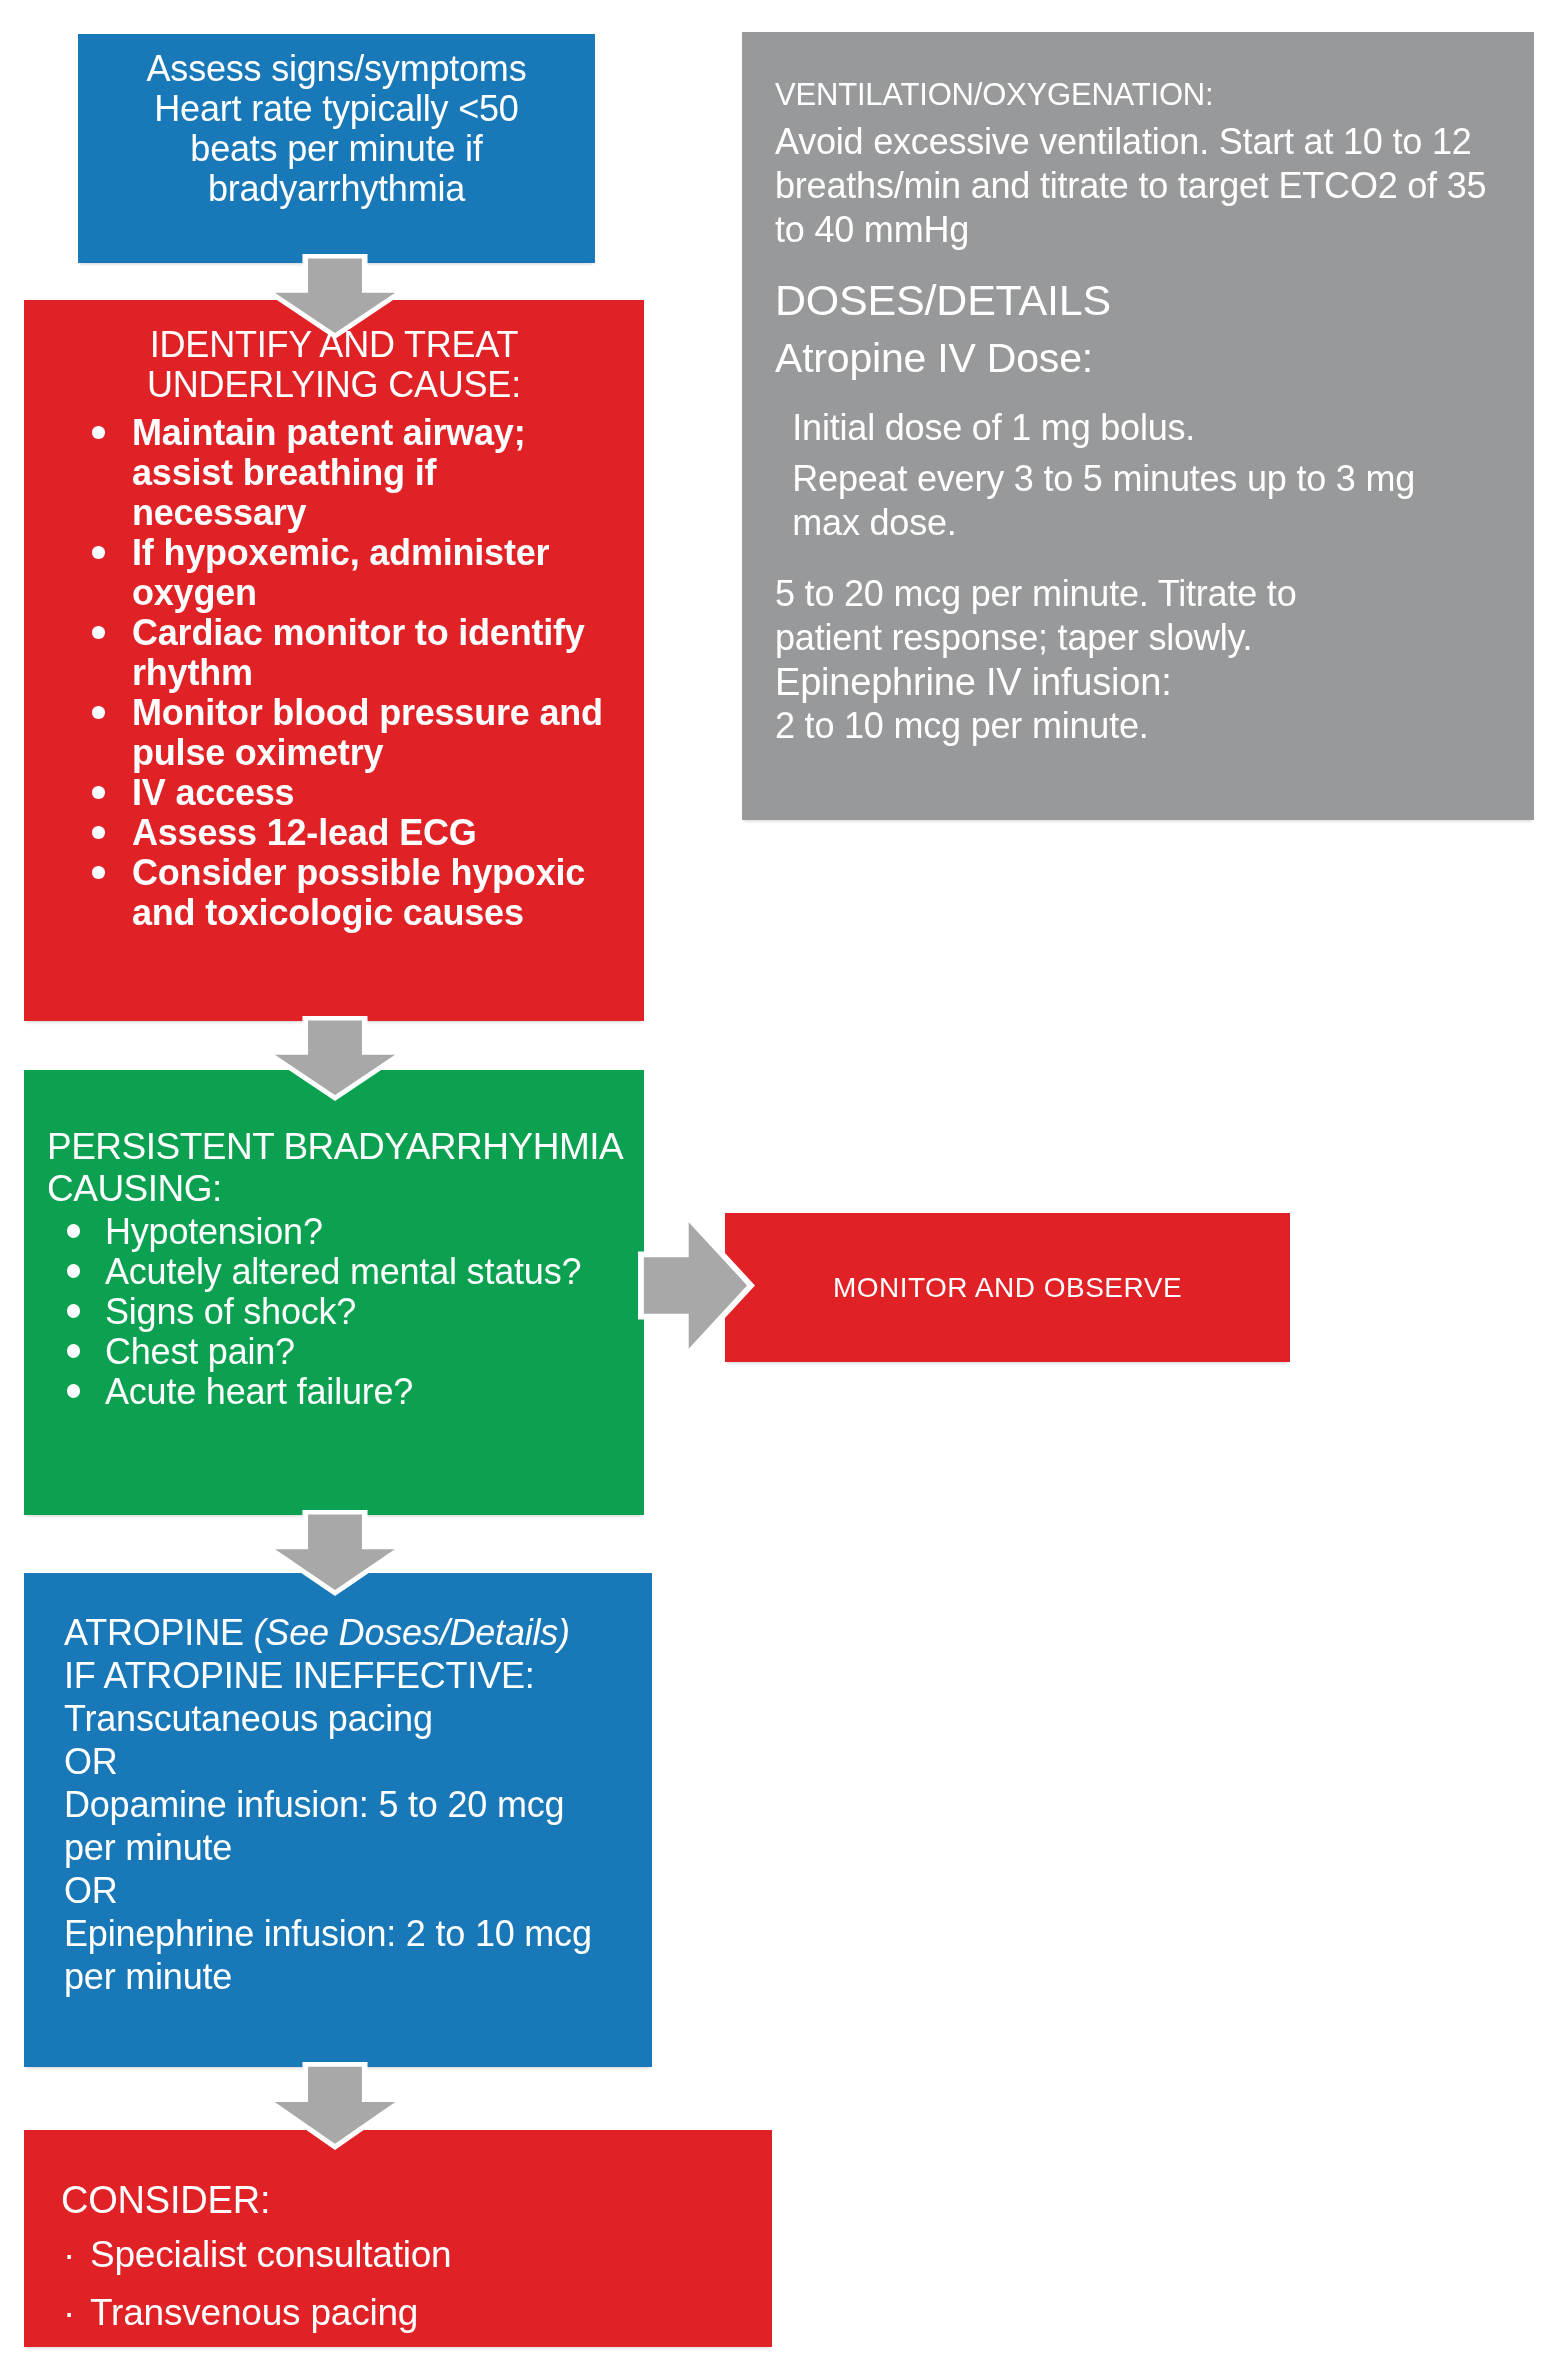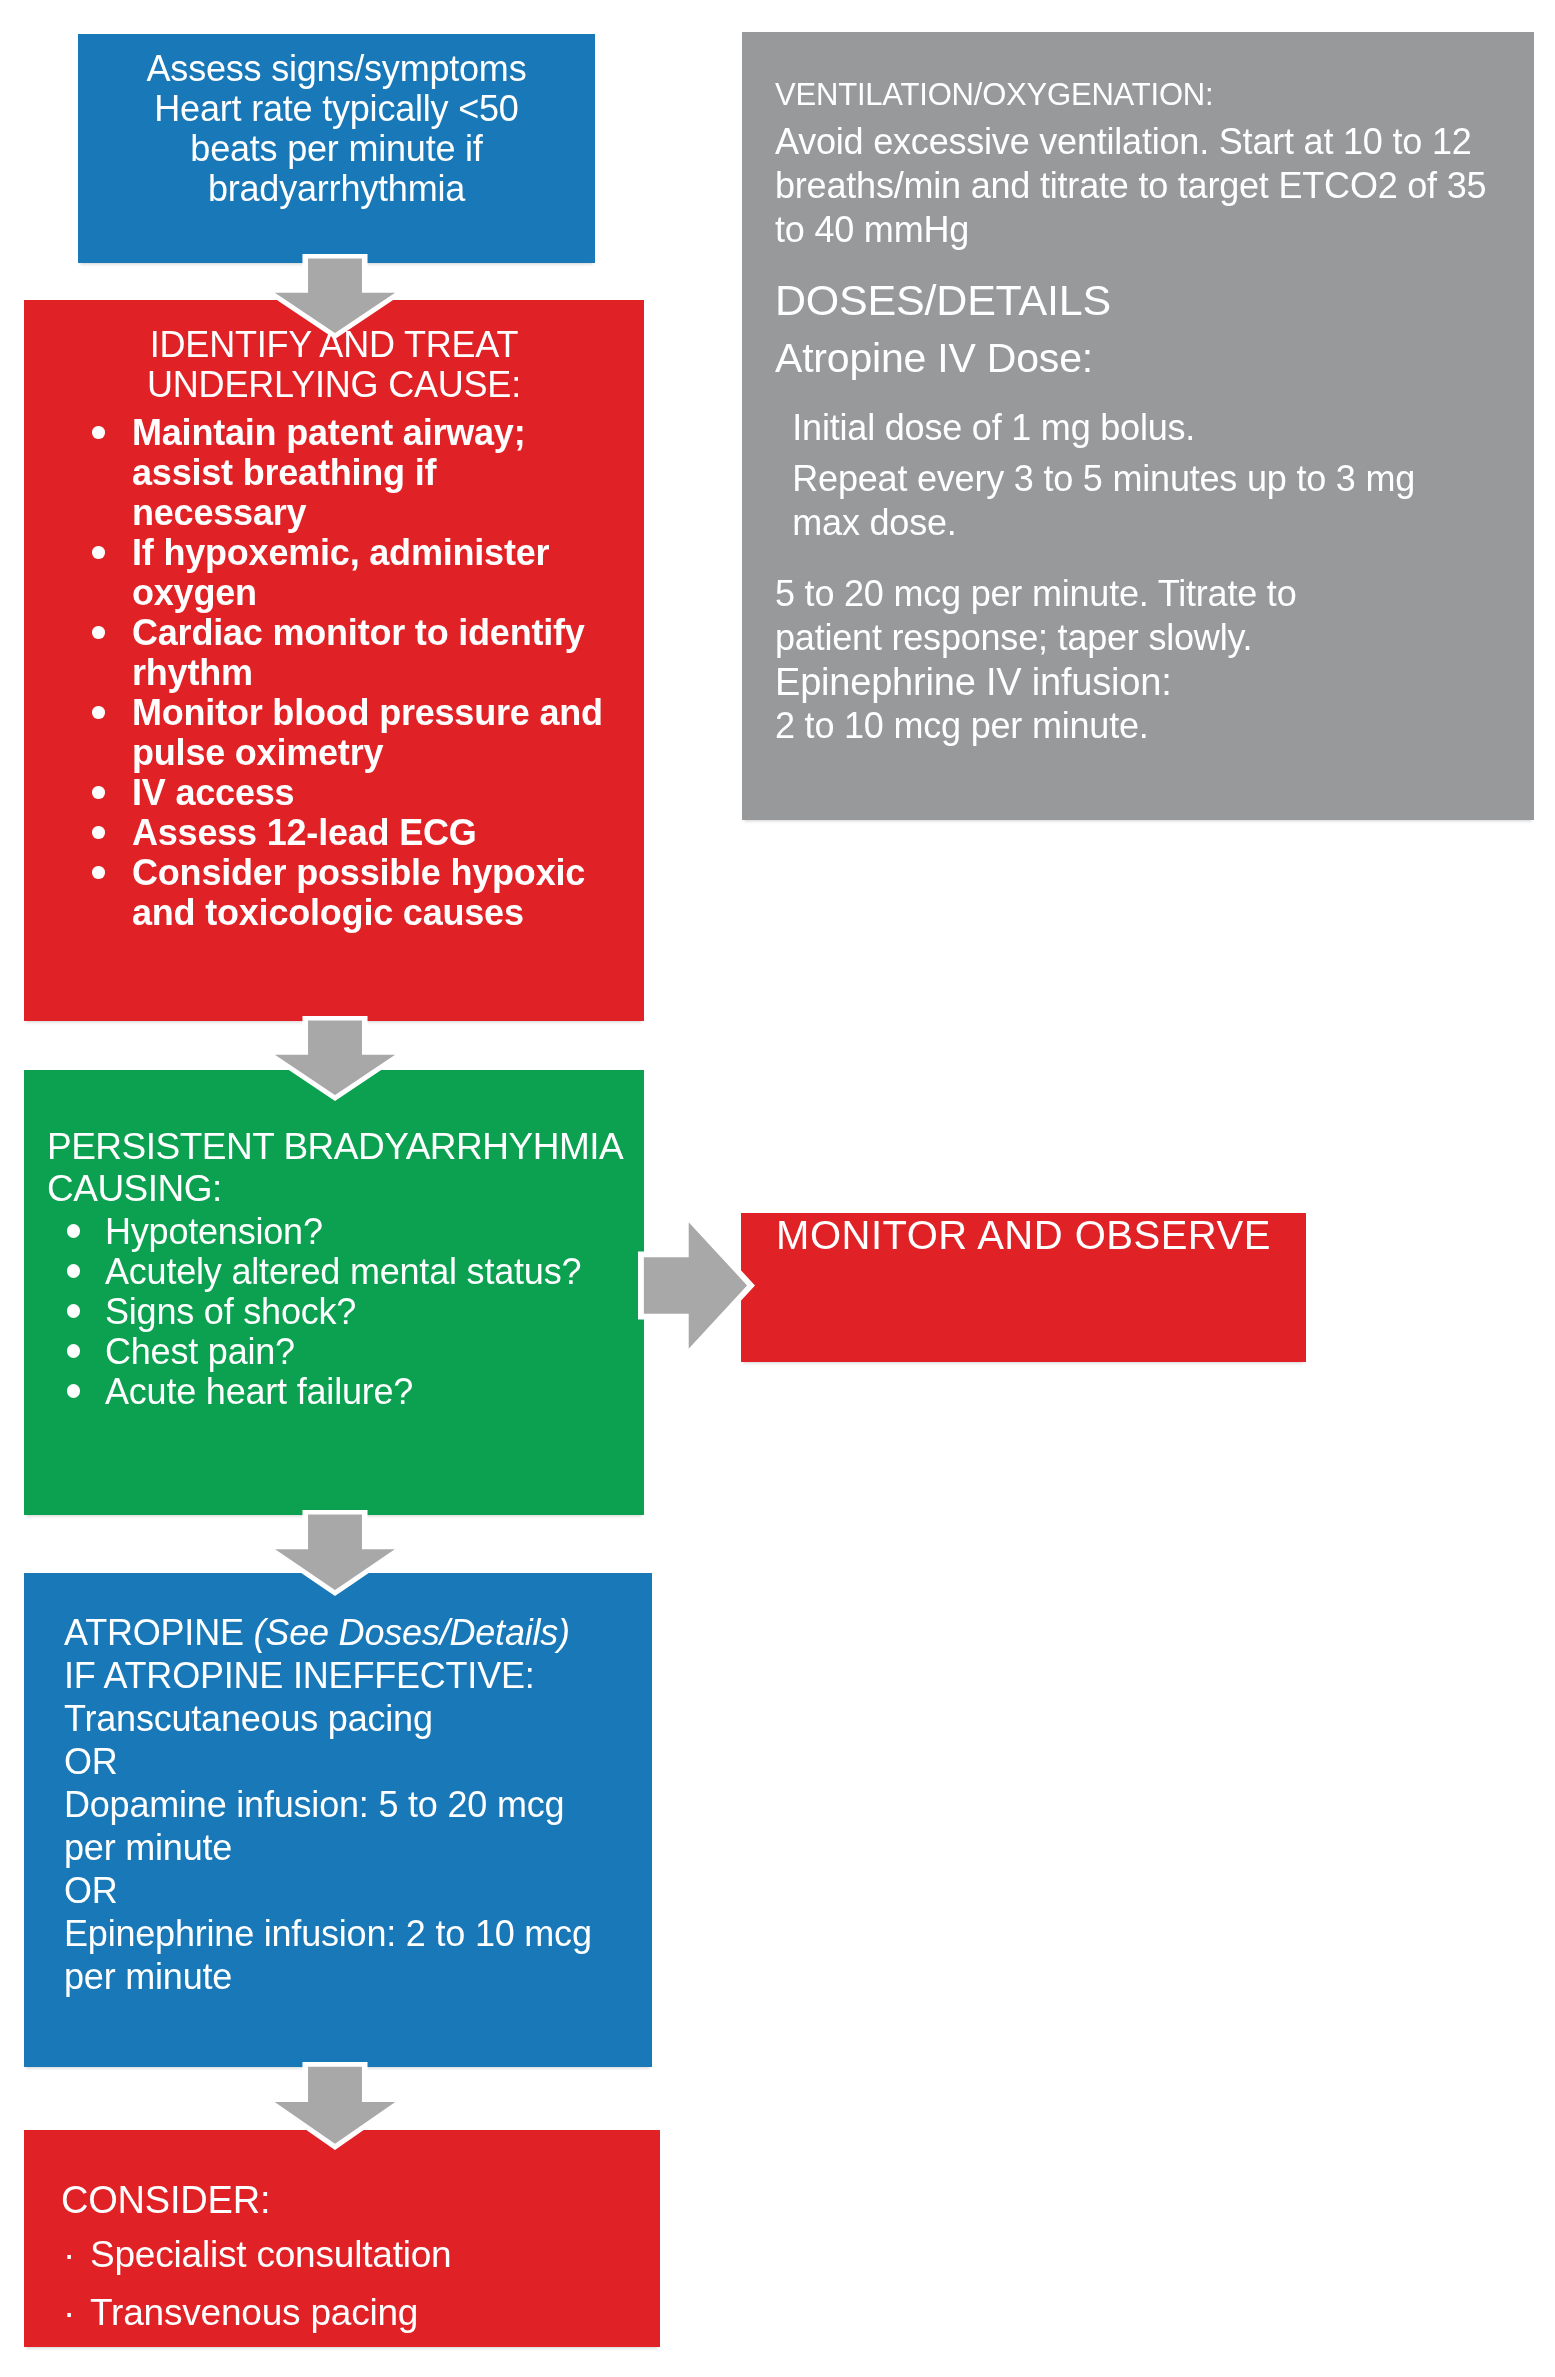--- a/index.html
+++ b/index.html
@@ -32,31 +32,31 @@
 
   
   .persistent{left:24px; top:1070px; width:620px; height:445px; background:var(--green);
               font-size:36px; line-height:40px;}
   .persistent h2{margin:56px 19px 1.9px 23px; font-size:37px; line-height:42px;
                  font-weight:normal; letter-spacing:-0.5px;}
   .persistent .flow-list{margin:0 43px 0 81px;}
   .persistent .flow-list li::before{width:13.4px; height:13.4px; left:-38px; top:12.5px;}
 
   
-  .monitor{left:741px; top:1213px; width:565px; height:149px; background:var(--red);
-           display:flex; align-items:flex-start; justify-content:center;
-           font-size:40px; letter-spacing:0.5px; white-space:nowrap;}
+  .monitor{left:725px; top:1213px; width:565px; height:149px; background:var(--red);
+           display:flex; align-items:center; justify-content:center;
+           font-size:28px; letter-spacing:0.5px; white-space:nowrap;}
 
   
   .atropine{left:24px; top:1573px; width:628px; height:494px; background:var(--blue);
             font-size:36px; line-height:43px; padding:38px 34px 0 40px;}
   .atropine .note{font-style:italic;}
 
   
-  .consider{left:24px; top:2130px; width:636px; height:217px; background:var(--red);
+  .consider{left:24px; top:2130px; width:748px; height:217px; background:var(--red);
             padding:44px 29px 0 37px; font-size:37px; line-height:58px;}
   .consider h2{margin:0; font-size:38px; line-height:52px; font-weight:normal;}
   .cons-line{position:relative; padding-left:29px;}
   .cons-line::before{content:"\00B7"; position:absolute; left:1.9px; top:0;}
 
   
   .panel{left:742px; top:32px; width:792px; height:788px; background:var(--gray);
          padding:38px 0 0 33px; color:var(--white); letter-spacing:-0.2px;}
   .panel .h1{font-size:31px; line-height:50px;}
   .panel .body{font-size:36px; line-height:44px; max-width:740px;}

